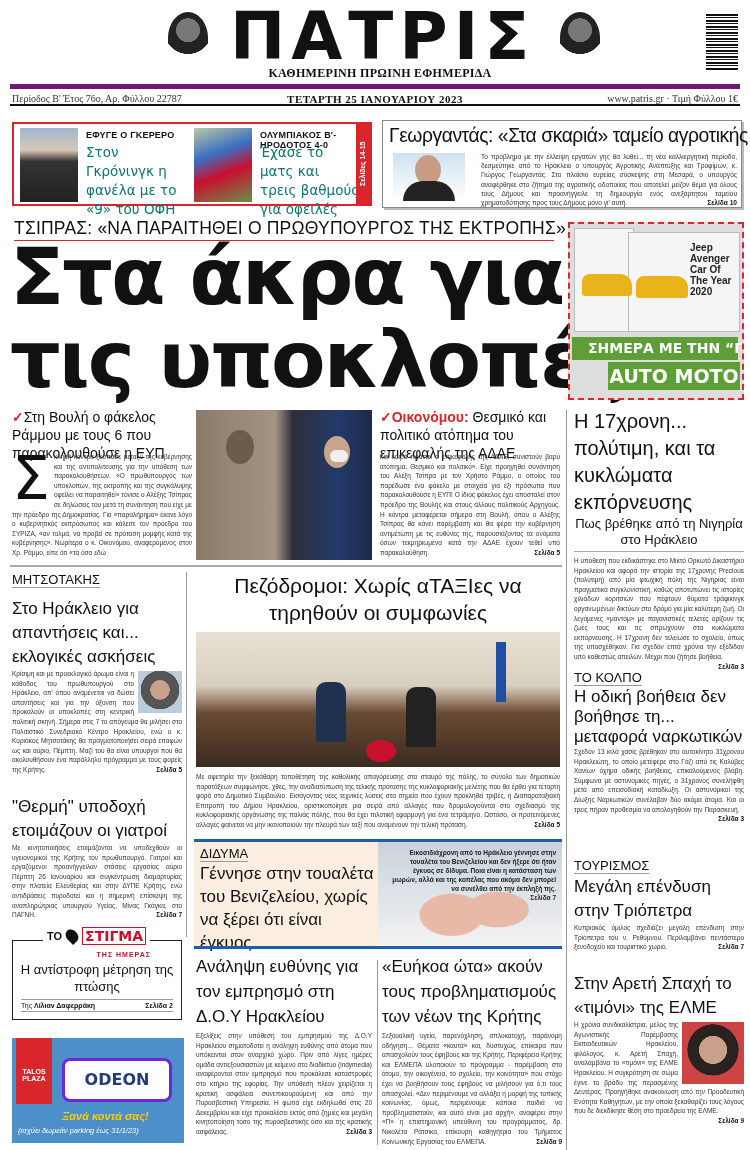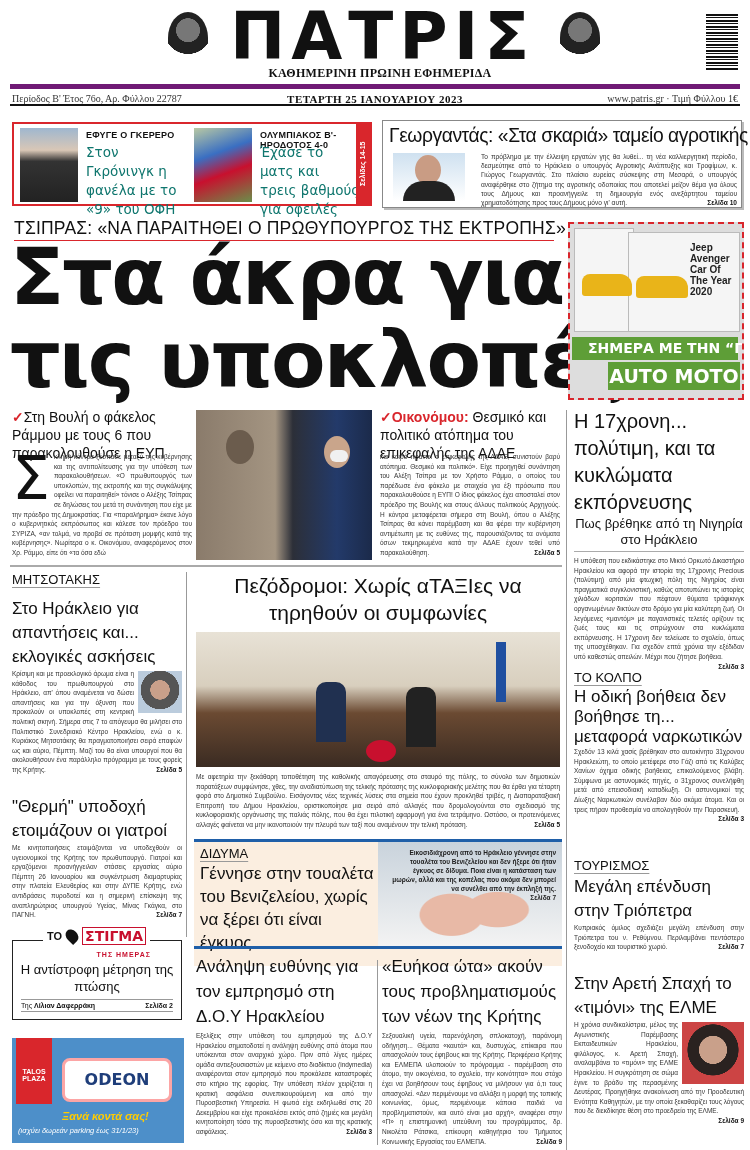--- a/index.html
+++ b/index.html
@@ -146,36 +146,36 @@
   <div style="position:absolute;left:0;width:100%;top:10px;text-align:right;padding-right:30px;font-size:7px;font-weight:bold;letter-spacing:1px;color:#c8102e">ΤΗΣ ΗΜΕΡΑΣ</div>
   <div style="position:absolute;left:0;width:100%;top:20px;text-align:center;font-size:13px;line-height:17px">Η αντίστροφη μέτρηση της πτώσης</div>
   <div style="position:absolute;left:8px;right:8px;top:58px;border-top:1px solid #999;border-bottom:1px solid #999;padding:2px 0;font-size:7px">
     <span>Της</span> <b>Λίλιαν Δαφερράκη</b>
     <span class="pg">Σελίδα 2</span>
   </div>
 </div>
 
 <div class="abs ad">
   <div style="position:absolute;left:4px;top:0;width:36px;height:66px;background:#d9262c;color:#fff;font-size:7px;font-weight:bold;text-align:center;padding-top:30px">TALOS PLAZA</div>
-  <div style="position:absolute;left:50px;top:20px;width:110px;height:44px;background:#fff;border:3px solid #fca5a5;border-radius:8px;color:#1f3e7a;font-family:'DejaVu Sans',sans-serif;font-weight:bold;font-size:16px;text-align:center;line-height:38px">ODEON</div>
+  <div style="position:absolute;left:50px;top:20px;width:110px;height:44px;background:#fff;border:3px solid #6d28d9;border-radius:8px;color:#1f3e7a;font-family:'DejaVu Sans',sans-serif;font-weight:bold;font-size:16px;text-align:center;line-height:38px">ODEON</div>
   <div style="position:absolute;left:50px;top:72px;color:#ffcc00;font-weight:bold;font-style:italic;font-size:11px">Ξανά κοντά σας!</div>
   <div style="position:absolute;left:6px;top:88px;color:#fff;font-style:italic;font-size:7.5px">(ισχύει δωρεάν parking έως 31/1/23)</div>
 </div>
 
 <div class="abs" style="left:194px;top:572px;width:368px;text-align:center;font-size:21px;line-height:27px">Πεζόδρομοι: Χωρίς αΤΑΞΙες να τηρηθούν οι συμφωνίες</div>
 <div class="abs" style="left:196px;top:632px;width:364px;height:135px;background:linear-gradient(180deg,#e8e2d6 0,#d8cfbe 40%,#6b4a32 60%,#3a2b22 100%)">
   <div style="position:absolute;left:120px;top:50px;width:30px;height:60px;background:#203050;border-radius:10px 10px 0 0"></div>
   <div style="position:absolute;left:210px;top:55px;width:30px;height:60px;background:#222;border-radius:10px 10px 0 0"></div>
   <div style="position:absolute;left:300px;top:10px;width:10px;height:60px;background:#1f4fa0"></div>
   <div style="position:absolute;left:170px;top:108px;width:30px;height:22px;background:#c8102e;border-radius:50%"></div>
 </div>
 <p class="abs body" style="left:196px;top:772px;width:364px"><span>Με αφετηρία την ξεκάθαρη τοποθέτηση της καθολικής απαγόρευσης στο σταυρό της πόλης, το σύνολο των δημοτικών παρατάξεων συμφώνησε, χθες, την αναδιατύπωση της τελικής πρότασης της κυκλοφοριακής μελέτης που θα έρθει για τέταρτη φορά στο Δημοτικό Συμβούλιο. Εισάγοντας νέες τεχνικές λύσεις στα σημεία που έχουν προκληθεί τριβές, η Διαπαραταξιακή Επιτροπή του Δήμου Ηρακλείου, οριστικοποίησε μια σειρά από αλλαγές που δρομολογούνται στο σχεδιασμό της κυκλοφοριακής οργάνωσης της παλιάς πόλης, που θα έχει πιλοτική εφαρμογή για ένα τετράμηνο. Ωστόσο, οι προτεινόμενες αλλαγές φαίνεται να μην ικανοποιούν την πλευρά των ταξί που αναμένουν την τελική πρόταση.</span> <span class="pg">Σελίδα 5</span></p>
 
 <div class="abs" style="left:194px;top:839px;width:368px;height:3px;background:#1f5fa8"></div>
-<div class="abs" style="left:194px;top:842px;width:368px;height:124px;background:#fbeee0">
+<div class="abs" style="left:194px;top:842px;width:368px;height:104px;background:#fbeee0">
   <div style="position:absolute;left:6px;top:4px" class="sec-kicker">ΔΙΔΥΜΑ</div>
   <div style="position:absolute;left:6px;top:20px;width:176px;font-size:17px;line-height:23px">Γέννησε στην τουαλέτα του Βενιζελείου, χωρίς να ξέρει ότι είναι έγκυος</div>
   <div style="position:absolute;left:184px;top:0;width:184px;height:104px;background:radial-gradient(ellipse at 40% 70%,#e8b9a6 0 20%,transparent 21%),radial-gradient(ellipse at 65% 65%,#e8b9a6 0 18%,transparent 19%),linear-gradient(180deg,#c9d3dc,#f3f3f3)"></div>
   <p style="position:absolute;left:196px;top:6px;width:166px;font-size:6.5px;line-height:9px;font-weight:bold;text-align:right;color:#222"><span>Εικοσιδιάχρονη από το Ηράκλειο γέννησε στην τουαλέτα του Βενιζελείου και δεν ήξερε ότι ήταν έγκυος σε δίδυμα. Ποια είναι η κατάσταση των μωρών, αλλά και της κοπέλας που ακόμα δεν μπορεί να συνέλθει από την έκπληξή της.</span><br><span>Σελίδα 7</span></p>
 </div>
 <div class="abs" style="left:194px;top:946px;width:368px;height:3px;background:#1f5fa8"></div>
 
 <div class="abs" style="left:196px;top:954px;width:176px">
   <div style="font-size:17px;line-height:25px">Ανάληψη ευθύνης για τον εμπρησμό στη Δ.Ο.Υ Ηρακλείου</div>
   <p class="body" style="margin-top:2px"><span>Εξελίξεις στην υπόθεση του εμπρησμού της Δ.Ο.Υ Ηρακλείου σηματοδοτεί η ανάληψη ευθύνης από άτομα που υπόκεινται στον αναρχικό χώρο. Πριν από λίγες ημέρες ομάδα αντιεξουσιαστών με κείμενο στο διαδίκτυο (indymedia) αναφέρονται στον εμπρησμό που προκάλεσε καταστροφές στο κτήριο της εφορίας. Την υπόθεση πλέον χειρίζεται η κρατική ασφάλεια συνεπικουρούμενη και από την Πυροσβεστική Υπηρεσία. Η φωτιά είχε εκδηλωθεί στις 20 Δεκεμβρίου και είχε προκαλέσει εκτός από ζημιές και μεγάλη κινητοποίηση τόσο της πυροσβεστικής όσο και της κρατικής ασφάλειας.</span> <span class="pg">Σελίδα 3</span></p>

